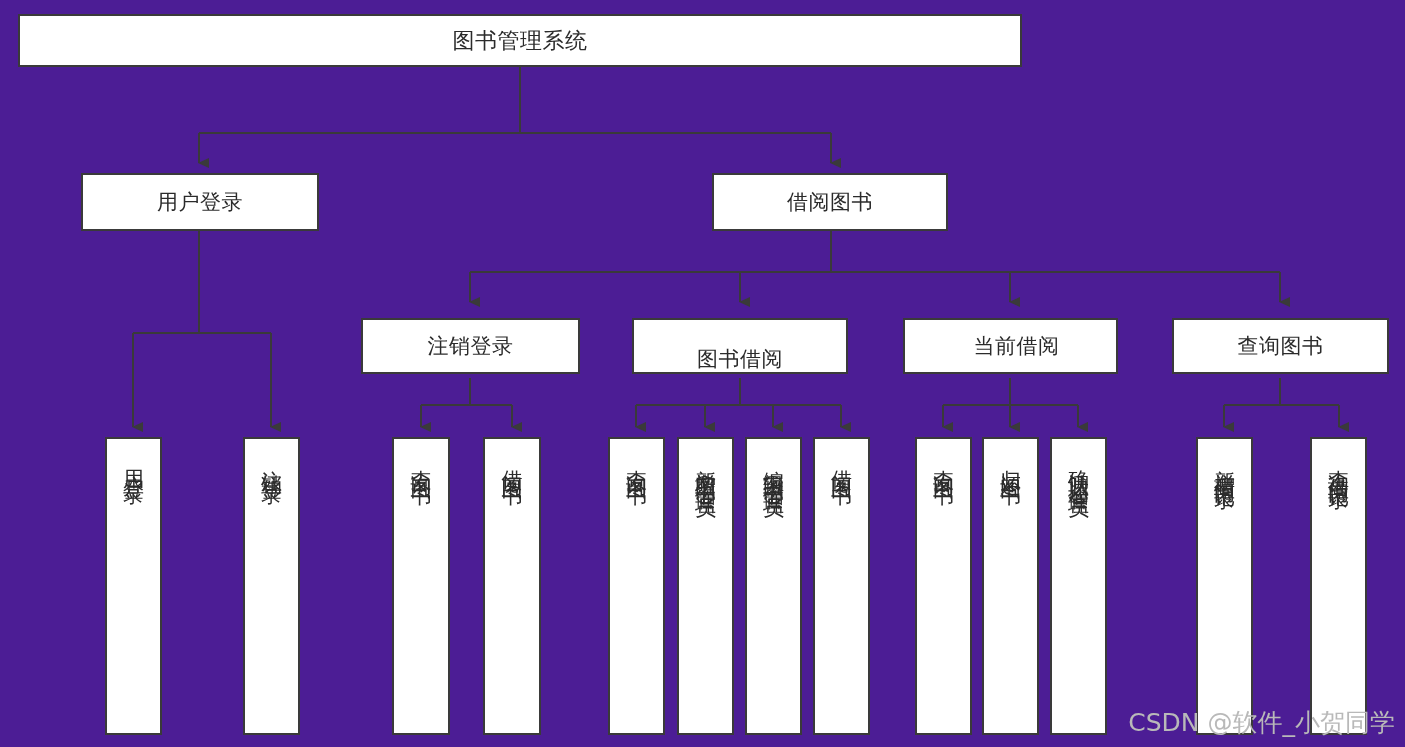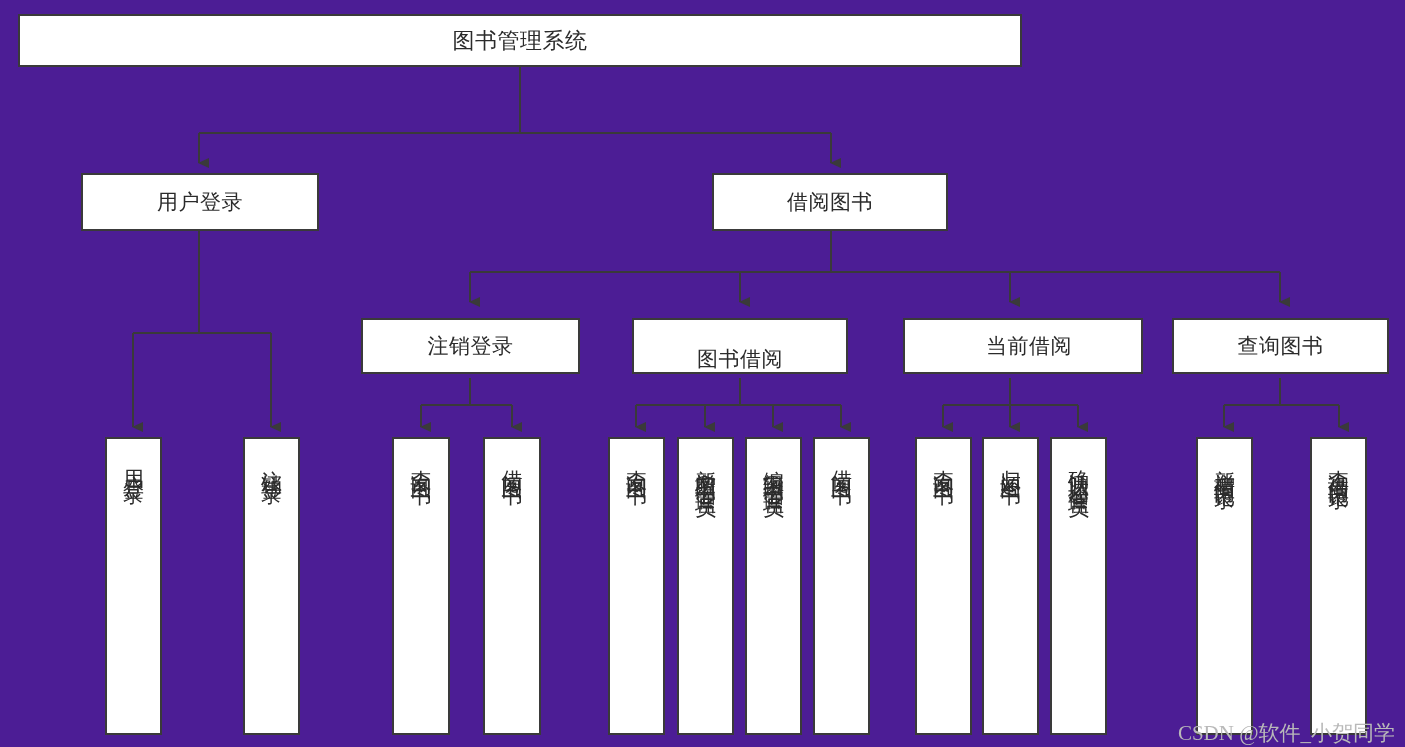--- a/index.html
+++ b/index.html
@@ -37,26 +37,25 @@
     text-orientation:upright;
     font-size:21px;
     line-height:1.05;
     letter-spacing:5px;
     white-space:nowrap;
   }
   .node.v.tall .lbl{letter-spacing:4px;}
   #watermark{
     position:absolute;
     right:10px;
-    bottom:0;
-    font-size:21px;
+    bottom:8px;
+    font-size:25px;
     color:#b9b9b9;
     white-space:nowrap;
     pointer-events:none;
-    font-family:Liberation Serif, serif;
   }
 </style>
 </head>
 <body>
 
 <div id="canvas">
 
   <svg id="edges" viewBox="0 0 1405 747" xmlns="http://www.w3.org/2000/svg">
     <defs>
       <marker id="arw" markerWidth="10" markerHeight="11" refX="5" refY="10" orient="auto" markerUnits="userSpaceOnUse">
@@ -117,21 +116,21 @@
   <div class="node h" style="left:712px;top:173px;width:236px;height:58px;">
     <span class="lbl">借阅图书</span>
   </div>
 
   <div class="node h" style="left:361px;top:318px;width:219px;height:56px;">
     <span class="lbl">注销登录</span>
   </div>
   <div class="node h" style="left:632px;top:318px;width:216px;height:56px;align-items:flex-end;">
     <span class="lbl">图书借阅</span>
   </div>
-  <div class="node h" style="left:903px;top:318px;width:240px;height:56px;padding-left:12px;">
+  <div class="node h" style="left:903px;top:318px;width:215px;height:56px;padding-left:12px;">
     <span class="lbl">当前借阅</span>
   </div>
   <div class="node h" style="left:1172px;top:318px;width:217px;height:56px;">
     <span class="lbl">查询图书</span>
   </div>
 
   <div class="node v" style="left:105px;top:437px;width:57px;height:298px;">
     <span class="lbl">用户登录</span>
   </div>
   <div class="node v" style="left:243px;top:437px;width:57px;height:298px;">

